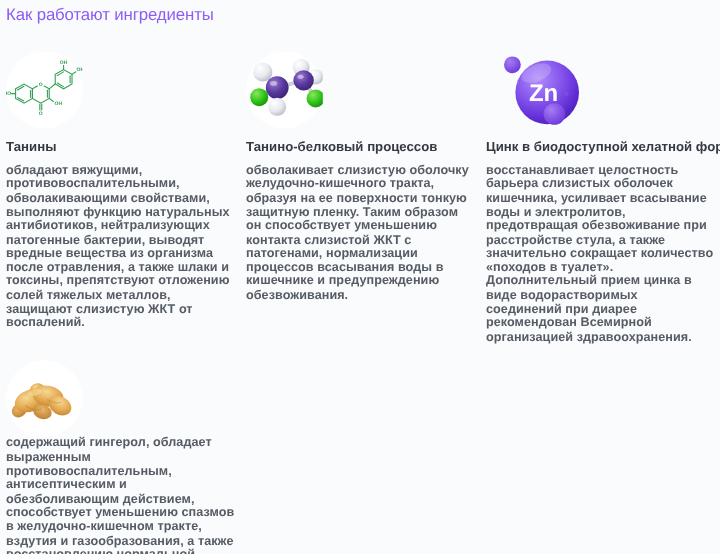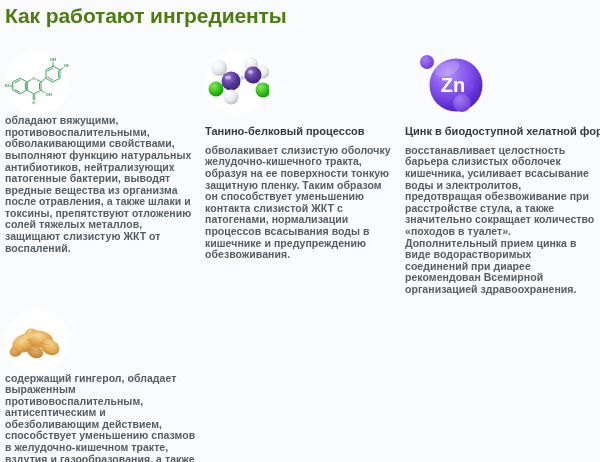--- a/index.html
+++ b/index.html
@@ -6,23 +6,23 @@
   body{
     width:600px;height:462px;
     background:#fafbfd;
     font-family:"Liberation Sans",sans-serif;
     overflow:hidden;
     box-sizing:border-box;
     padding:4px 4px 0 5px;
     -webkit-font-smoothing:antialiased;
   }
   .page-title{
-    font-size:21px;
-    font-weight:700;
-    color:#4d7c0f;
+    font-size:14px;
+    font-weight:400;
+    color:#8b5cf6;
     margin:0 0 23px 0;
     line-height:1.15;
     letter-spacing:-0.1px;
   }
   .grid{
     display:grid;
     grid-template-columns:191px 191px 191px;
     column-gap:9px;
     row-gap:13px;
     align-items:start;
@@ -95,20 +95,21 @@
         <g fill="#2f9e53" font-size="4.2" font-weight="bold">
           <text x="4.2" y="36.4" text-anchor="end">HO</text>
           <text x="29" y="28.6" text-anchor="middle">O</text>
           <text x="29" y="53.2" text-anchor="middle">O</text>
           <text x="40.5" y="44.8" text-anchor="start">OH</text>
           <text x="48" y="10" text-anchor="middle">OH</text>
           <text x="58.8" y="16.2" text-anchor="start">OH</text>
         </g>
       </svg>
     </div>
+    <div class="card-title">Танины</div>
     <div class="card-body">обладают вяжущими, противовоспалительными, обволакивающими свойствами, выполняют функцию натуральных антибиотиков, нейтрализующих патогенные бактерии, выводят вредные вещества из организма после отравления, а также шлаки и токсины, препятствуют отложению солей тяжелых металлов, защищают слизистую ЖКТ от воспалений.</div>
   </div>
 
   <div class="card">
     <div class="img-wrap">
       <svg width="64" height="64" viewBox="0 0 64 64">
         <defs>
           <radialGradient id="gW" cx="35%" cy="30%" r="75%">
             <stop offset="0%" stop-color="#ffffff"></stop>
             <stop offset="60%" stop-color="#e7e9ee"></stop>

